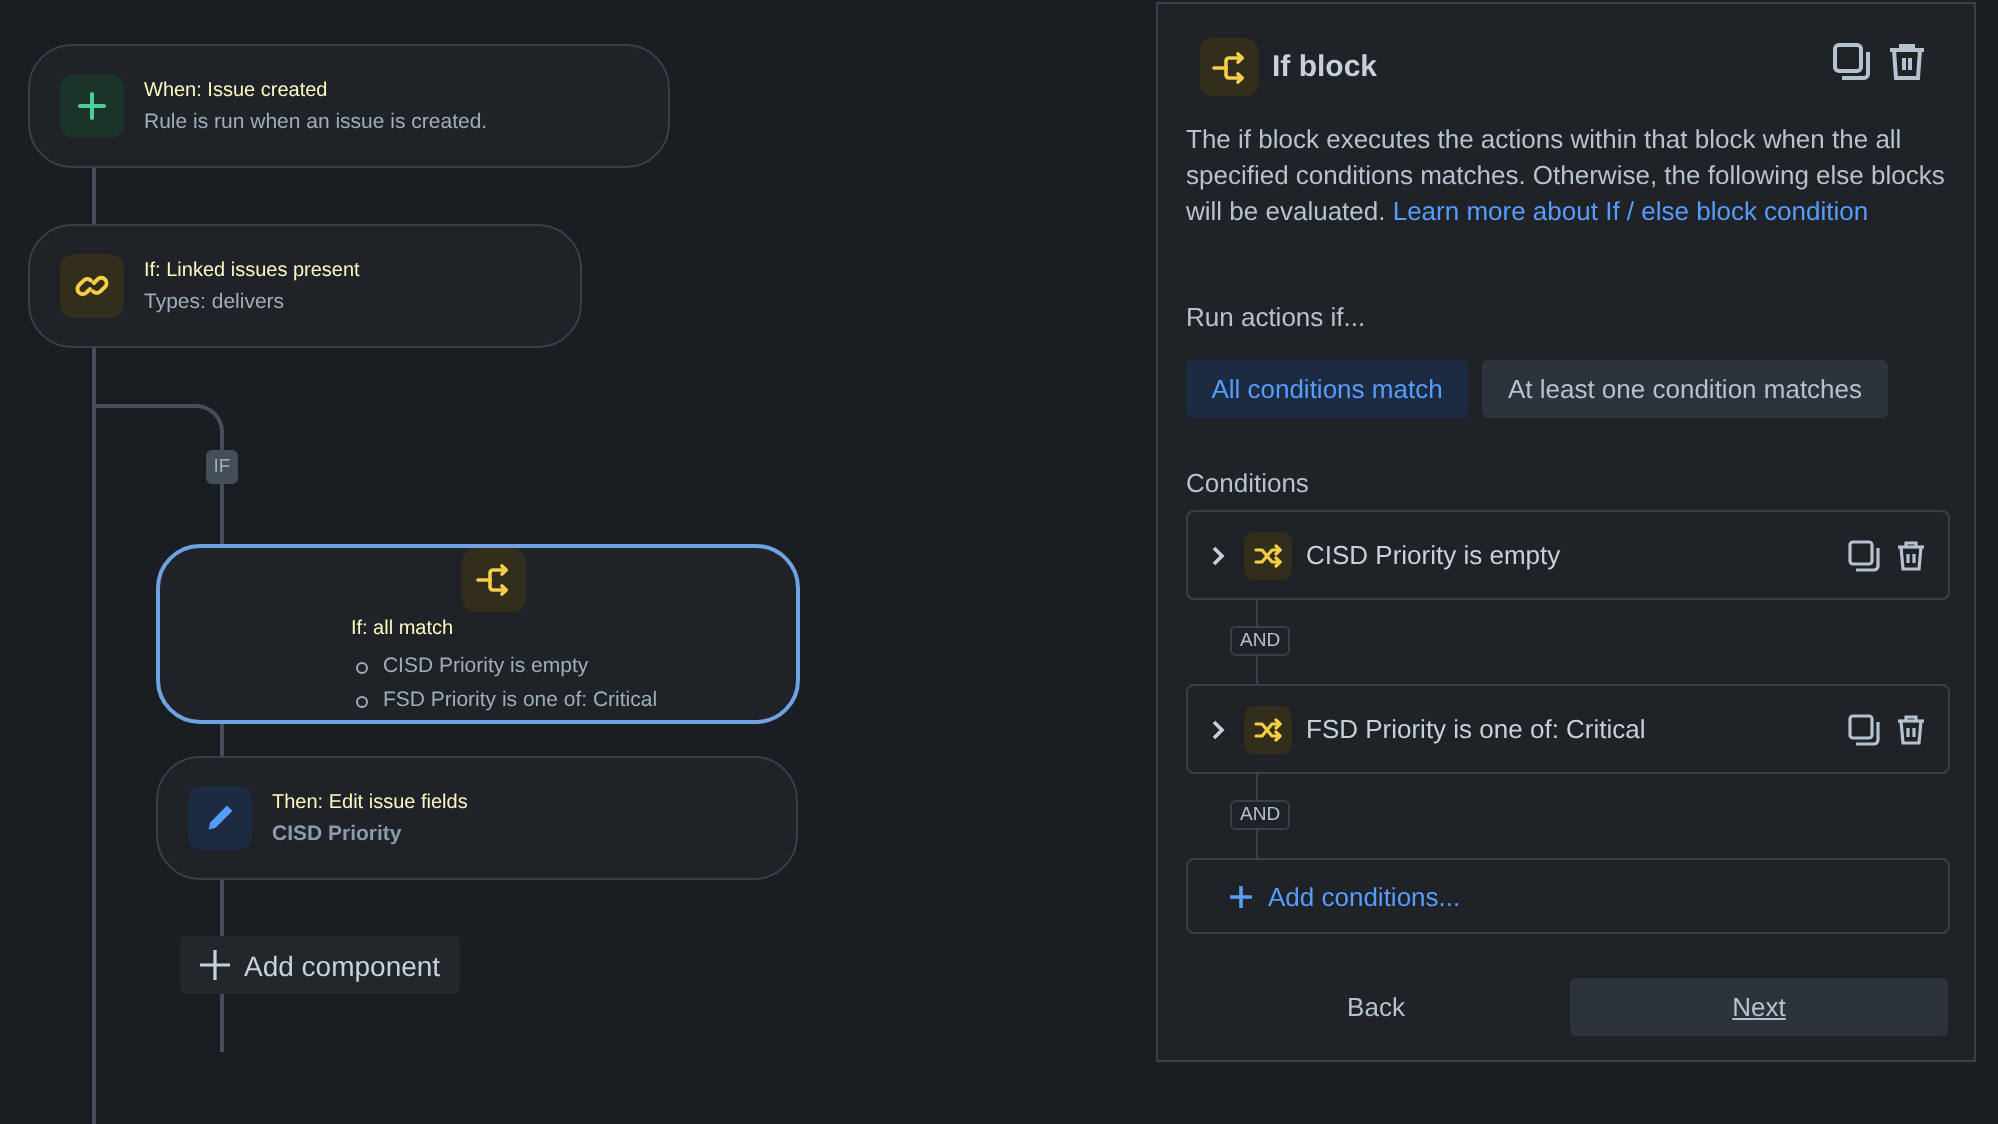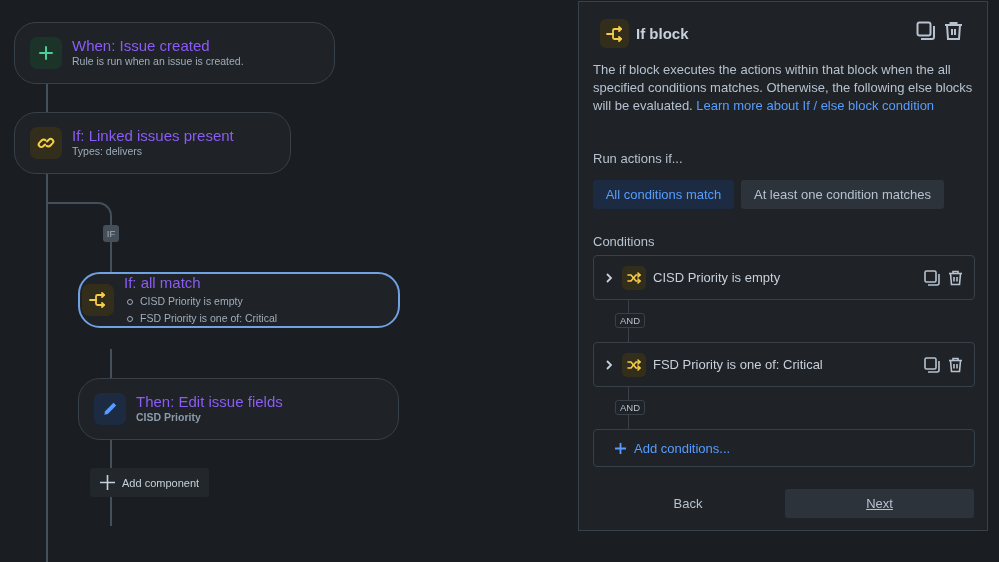--- a/index.html
+++ b/index.html
@@ -26,21 +26,21 @@
     border-radius: 22px;
     display: flex; align-items: center;
   }
   .card.selected { border: 2px solid #6fa1e3; }
   .card .icon-box {
     width: 32px; height: 32px; border-radius: 7px;
     display: flex; align-items: center; justify-content: center;
     flex-shrink: 0;
   }
   .card .txt { margin-left: 10px; }
-  .card .title { font-size: 15px; color: #8b5cf6; line-height: 16px; }
+  .card .title { font-size: 10px; color: #fef9c3; line-height: 16px; }
   .card .sub { font-size: 10.5px; color: #9fadbc; line-height: 14px; }
   .card .sub.bold { font-weight: bold; color: #8c9bab; }
   .card ul { list-style: none; margin-top: 2px; }
   .card li { font-size: 10.5px; color: #9fadbc; line-height: 17px; padding-left: 16px; position: relative; }
   .card li::before {
     content: ""; position: absolute; left: 3px; top: 6px; width: 4px; height: 4px;
     border: 1px solid #9fadbc; border-radius: 50%;
   }
 
   .green-box { background: #1c3329; }
@@ -49,21 +49,21 @@
 
   .if-badge {
     position: absolute; left: 103px; top: 225px; width: 16px; height: 17px;
     background: #454f59; border-radius: 3px;
     color: #9fadbc; font-size: 9.5px; text-align: center; line-height: 17px;
   }
 
   .add-btn {
     position: absolute; height: 29px; background: #22272b;
     border-radius: 3px; display: flex; align-items: center; padding: 0 10px 0 9px;
-    color: #c7d1db; font-size: 11px; cursor: pointer;
+    color: #c7d1db; font-size: 14px; cursor: pointer;
   }
   .add-btn .plus { margin-right: 6px; }
 
   
   .panel {
     position: absolute; left: 578px; top: 1px; width: 410px; height: 530px;
     background: #1f2226; border: 1px solid #38414a; border-radius: 0;
   }
   .panel-head { position: absolute; left: 21px; top: 17px; display: flex; align-items: center; }
   .panel-head .icon-box { width: 29px; height: 29px; border-radius: 6px; display: flex; align-items: center; justify-content: center; }
@@ -143,21 +143,21 @@
       </svg>
     </div>
     <div class="txt">
       <div class="title">If: Linked issues present</div>
       <div class="sub">Types: delivers</div>
     </div>
   </div>
 
   <div class="if-badge">IF</div>
 
-  <div class="card selected" style="left:78px; top:272px; width:322px; height:56px; padding-left:2px;">
+  <div class="card selected" style="left:78px; top:272px; width:322px; height:90px; padding-left:16px;flex-direction:column;">
     <div class="icon-box yellow-box">
       <svg width="18" height="16" viewBox="0 0 18 16" fill="none" stroke="#f5cd47" stroke-width="1.8" stroke-linecap="round" stroke-linejoin="round">
         <path d="M1 8h6"></path>
           <path d="M7 8V4.5a1.5 1.5 0 0 1 1.5-1.5H15"></path>
           <path d="M7 8v3.5a1.5 1.5 0 0 0 1.5 1.5H15"></path>
         <path d="M13 1l2 2-2 2"></path>
           <path d="M13 11l2 2-2 2"></path>
       </svg>
     </div>
     <div class="txt" style="margin-top:1px;">

